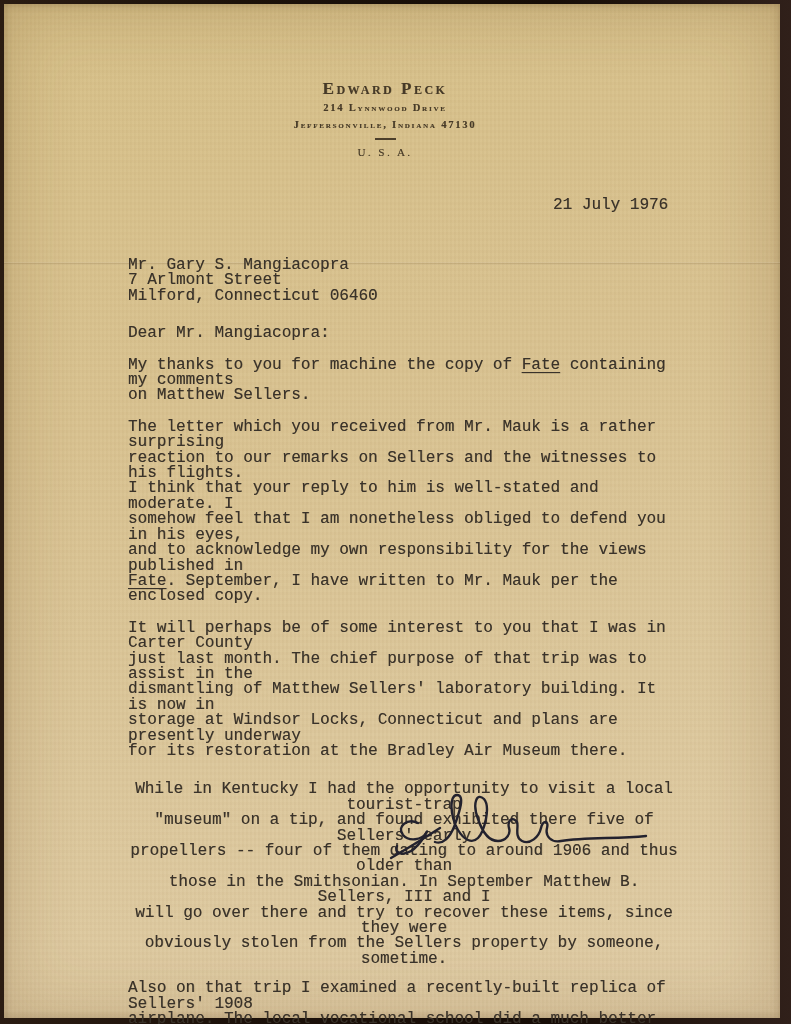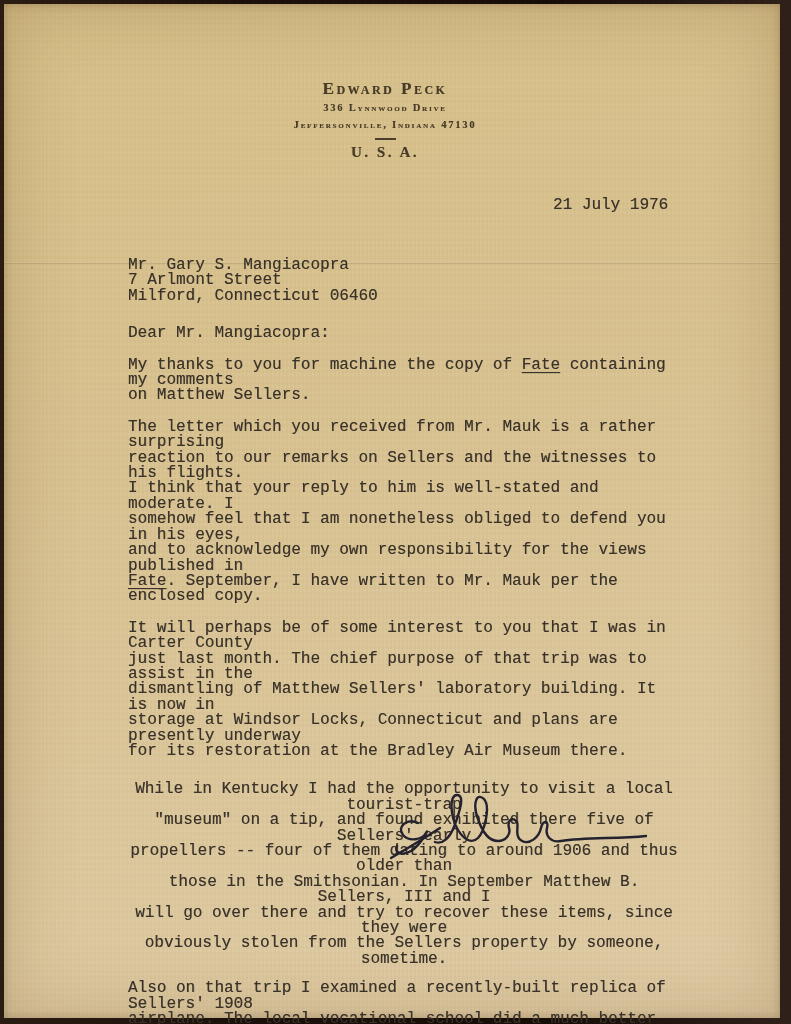--- a/index.html
+++ b/index.html
@@ -82,22 +82,22 @@
     line-height: 12px;
   }
   .lh-rule {
     width: 21px;
     height: 2px;
     background: #4c3f2b;
     margin: 7px auto 0 auto;
   }
   .lh-country {
     margin-top: 6px;
-    font-weight: bold;
-    font-size: 15px;
+    font-weight: normal;
+    font-size: 11px;
     letter-spacing: 2.5px;
     line-height: 12px;
   }
 
   
   .typed {
     font-family: "Liberation Mono", "DejaVu Sans Mono", monospace;
     font-size: 16px;
     line-height: 15.4px;
     color: #39322a;
@@ -156,21 +156,21 @@
 </head>
 <body>
 
 <div class="scene">
   <div class="paper">
 
     <div class="crease"></div>
 
     <header class="letterhead">
       <div class="lh-name">Edward Peck</div>
-      <div class="lh-line1">336 Lynnwood Drive</div>
+      <div class="lh-line1">214 Lynnwood Drive</div>
       <div class="lh-line2">Jeffersonville, Indiana 47130</div>
       <div class="lh-rule"></div>
       <div class="lh-country">U. S. A.</div>
     </header>
 
     <div class="date typed">21 July 1976</div>
 
     <div class="content typed">
       <div class="address">
         <div>Mr. Gary S. Mangiacopra</div>

